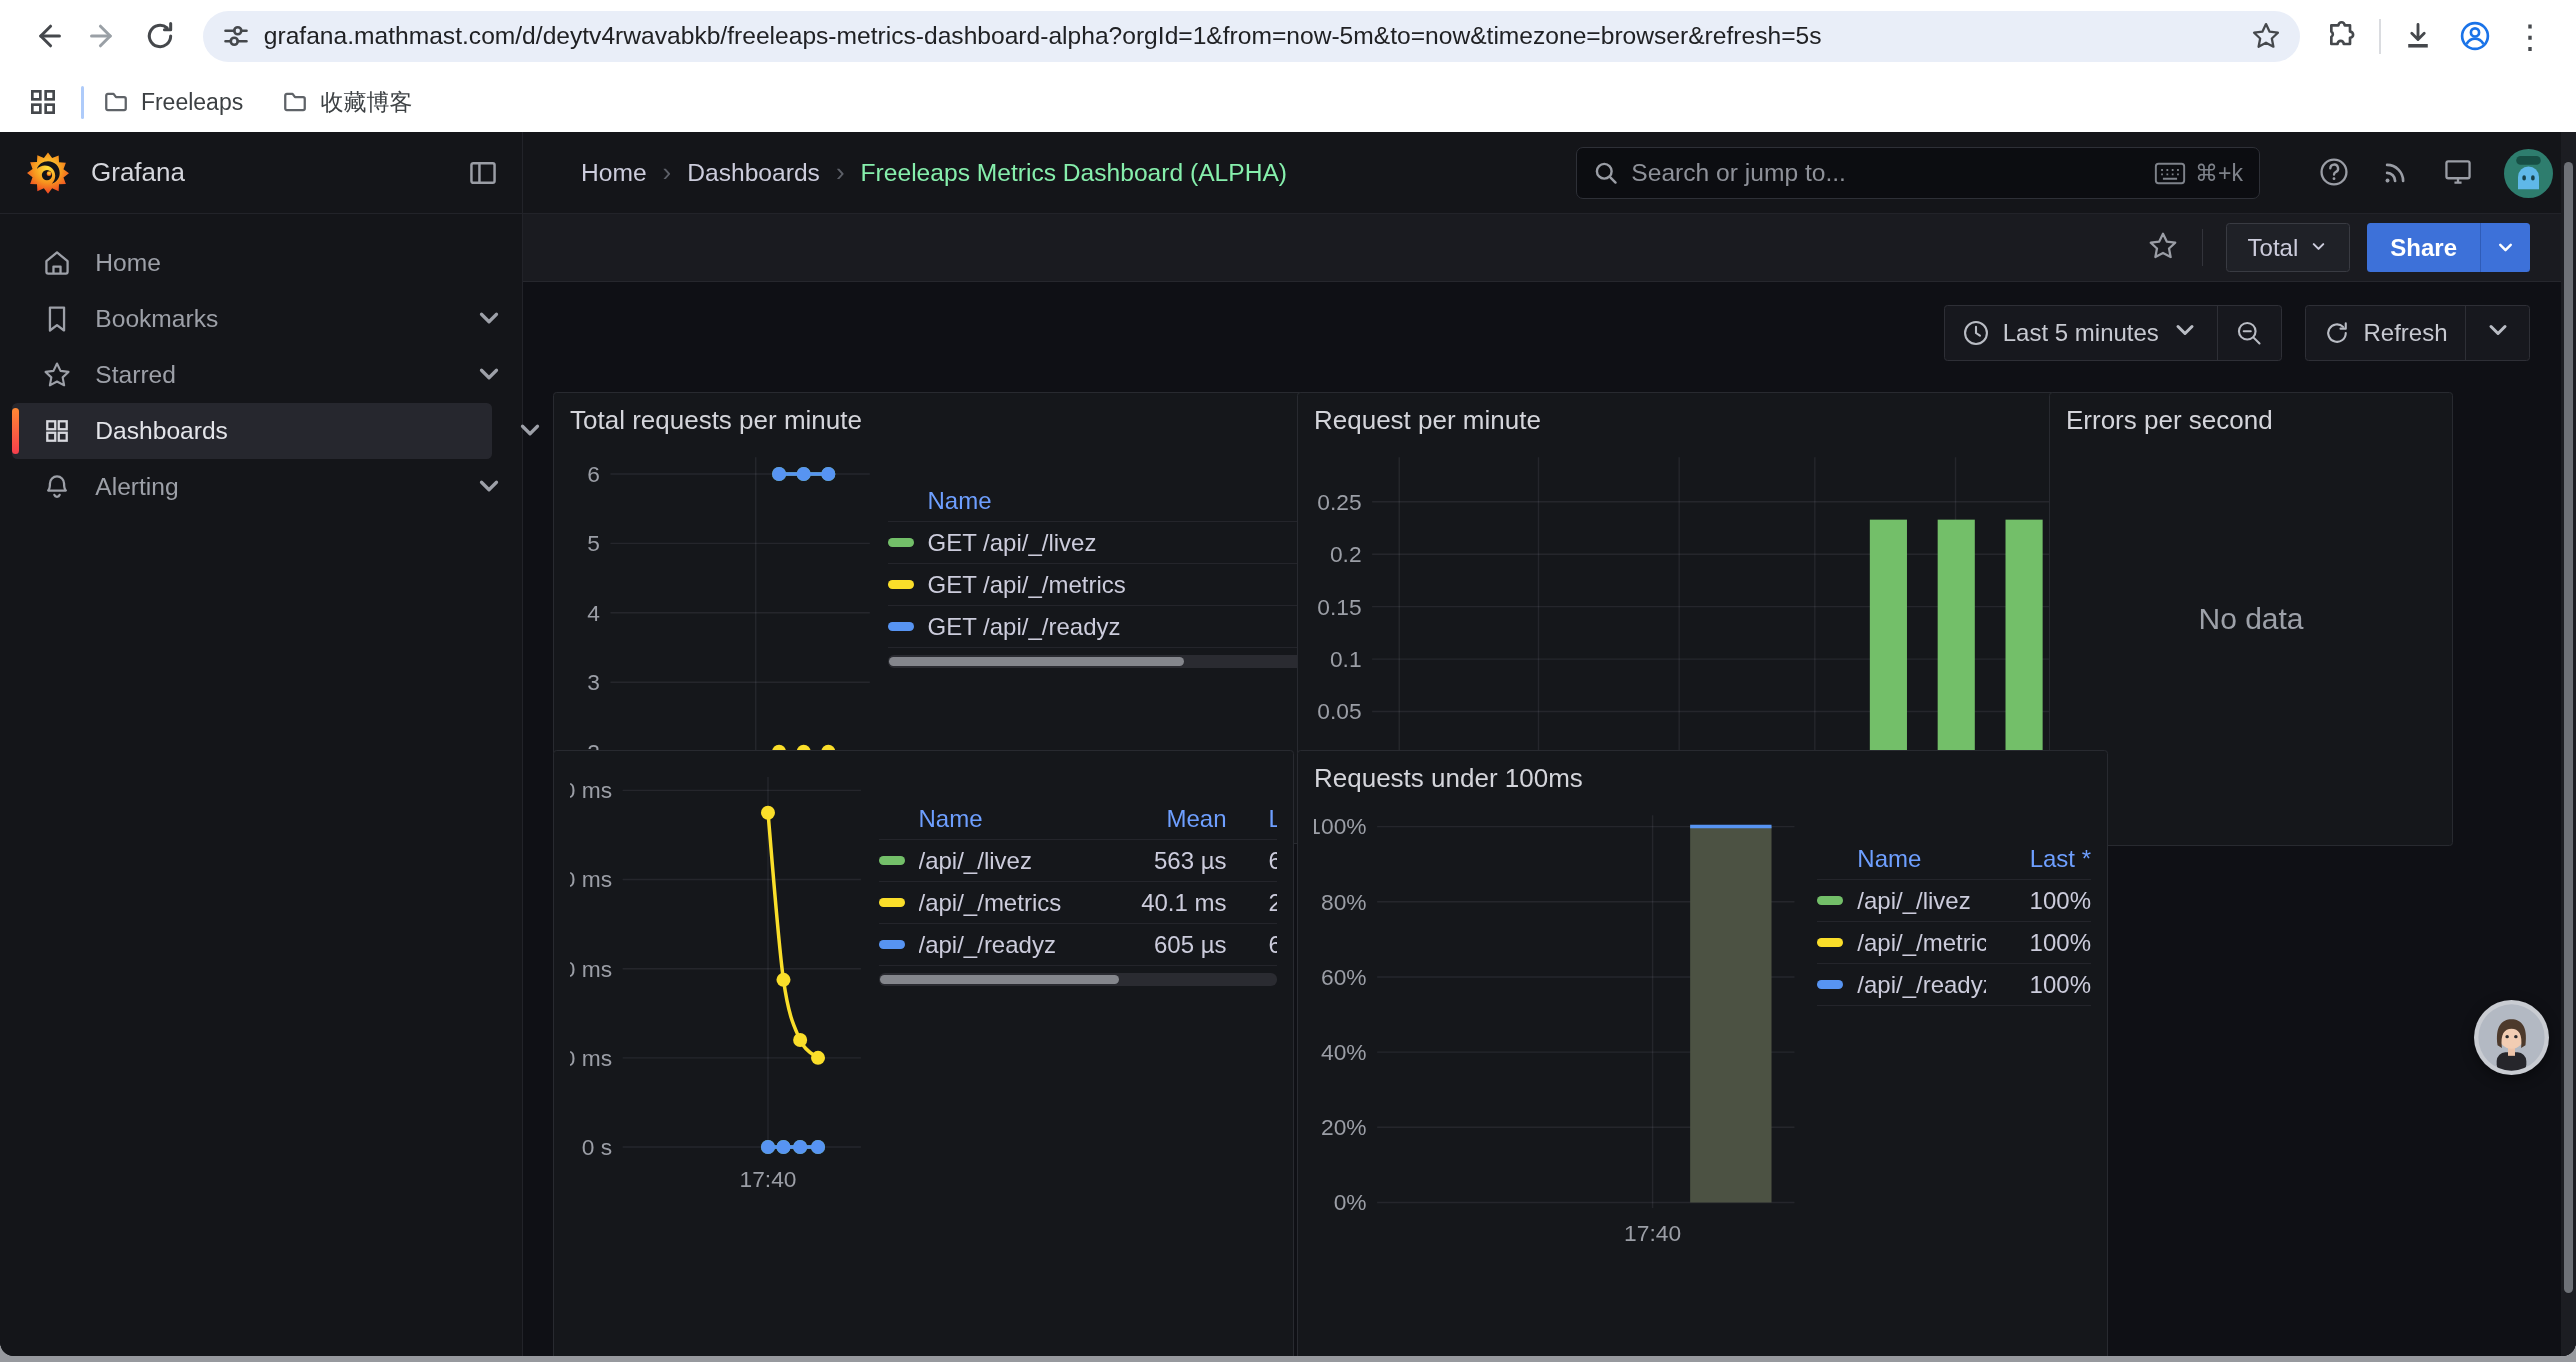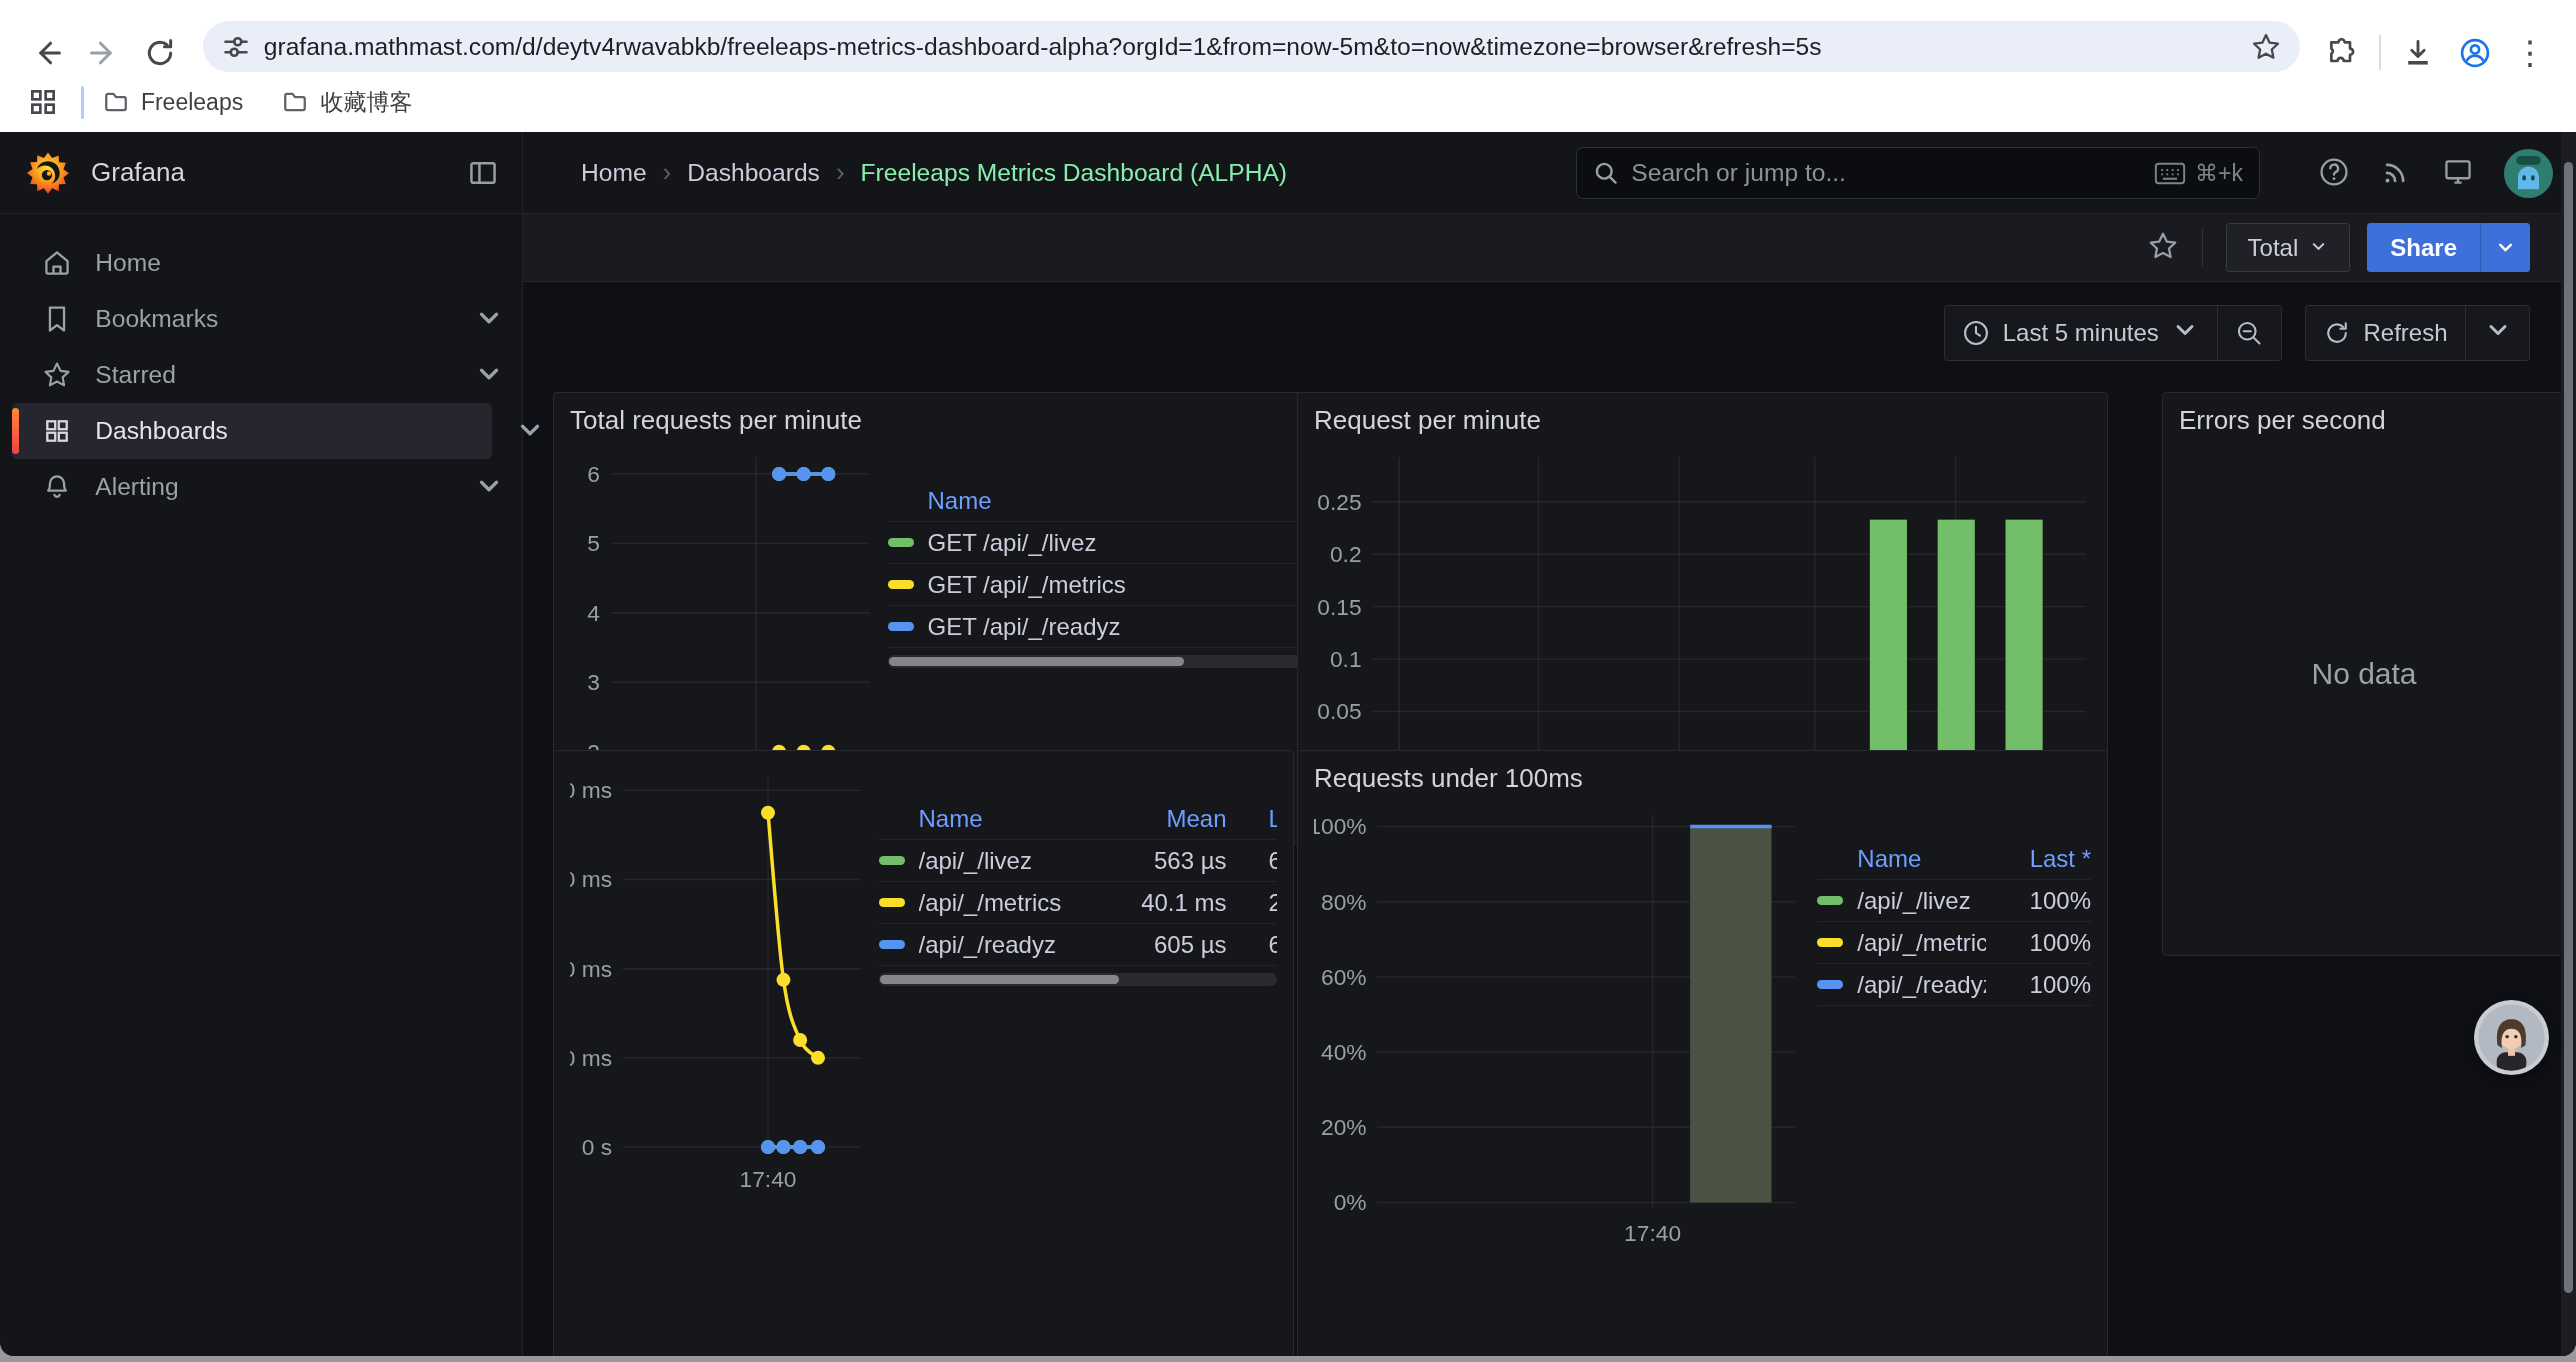--- a/index.html
+++ b/index.html
@@ -2,21 +2,21 @@
 <html style="font-size:14px"><head>
 <meta charset="utf-8">
 <style>
   * { margin:0; padding:0; box-sizing:border-box; }
   html,body { background:#8e9196; }
   body { font-family:"Liberation Sans", sans-serif; }
   #shot { position:relative; width:2576px; height:1363px; overflow:hidden; background:#ffffff; }
 
   
   .browser { position:absolute; top:0; left:0; right:0; height:132px; background:#ffffff; z-index:5; }
-  .toolbar { height:72px; display:flex; align-items:flex-end; padding:0 19px; }
+  .toolbar { height:72px; display:flex; align-items:center; padding:0 19px; }
   .nav-ico { width:39px; height:39px; display:flex; align-items:center; justify-content:center; color:#45484c; flex:0 0 auto; margin:0 8.8px; }
   .nav-ico svg { width:32px; height:32px; }
   .nav-ico.dim { color:#9aa0a6; }
   .omnibox { flex:1; height:51px; background:#e9eef8; border-radius:26px; display:flex; align-items:center; padding:0 19px; margin:0 14px; min-width:0; }
   .omnibox .url { flex:1; font-size:24.6px; color:#202124; white-space:nowrap; overflow:hidden; margin-left:14px; }
   .tb-right { display:flex; align-items:center; }
   .vdiv { width:1.8px; height:35px; background:#dadce0; margin:0 8.8px; }
   .menu-dots { font-size:33px; color:#45484c; line-height:1; padding:0 10.5px; }
   .bookmarks { height:60px; display:flex; align-items:center; padding:0 23px; }
   .bm-divider { width:2.6px; height:33px; background:#aecbfa; border-radius:1.8px; margin:0 19px; }
@@ -467,21 +467,21 @@
                 <rect x="788.905" y="85.19658119658118" width="42.379999999999995" height="278.8034188034188" fill="#73bf69"></rect>
               </svg></div>
           <div class="legend-inline">
             <span class="sw" style="background: rgb(115, 191, 105);"></span>
             <span>2xx</span>
             <span>Mean: 0.233</span>
             <span>Max: 0.233</span>
           </div>
         </div>
 
-        <div class="panel" style="left:1639px; top:110px; width:404px; height:564px;">
+        <div class="panel" style="left:1526px; top:110px; width:404px; height:454px;">
           <div class="ptitle">Errors per second</div>
           <div class="nodata">No data</div>
         </div>
 
         <div class="panel" style="left:30px; top:468px; width:741px; height:614px;">
           <div class="pbody">
             <div><svg width="298" height="438" viewBox="0 0 340 500">
                   <line x1="225.92" x2="225.92" y1="16" y2="446" stroke="rgba(204,204,220,0.09)" stroke-width="1.6"></line>
                   <text x="225.92" y="484" fill="#9b9ea6" font-size="26" text-anchor="middle">17:40</text>
                   <line x1="60" x2="332" y1="438.36686390532543" y2="438.36686390532543" stroke="rgba(204,204,220,0.09)" stroke-width="1.6"></line>

